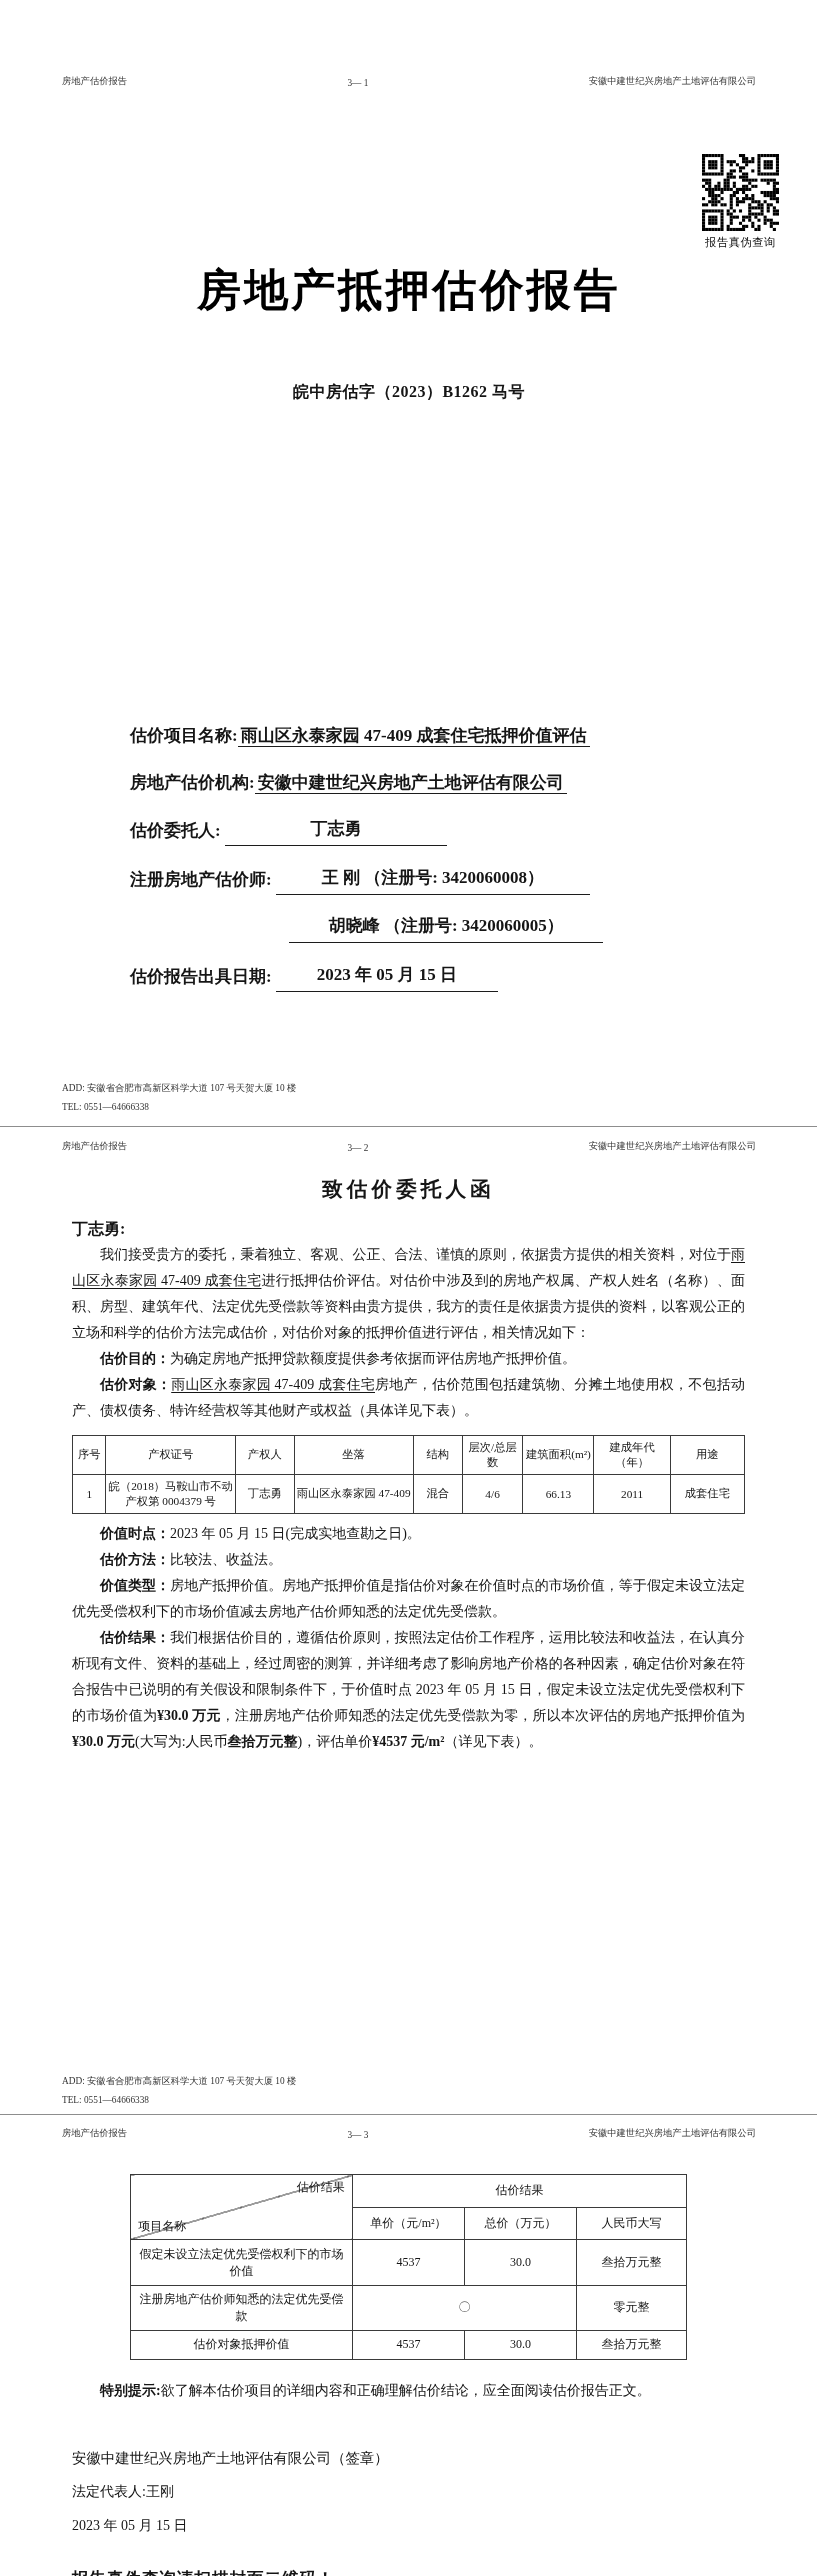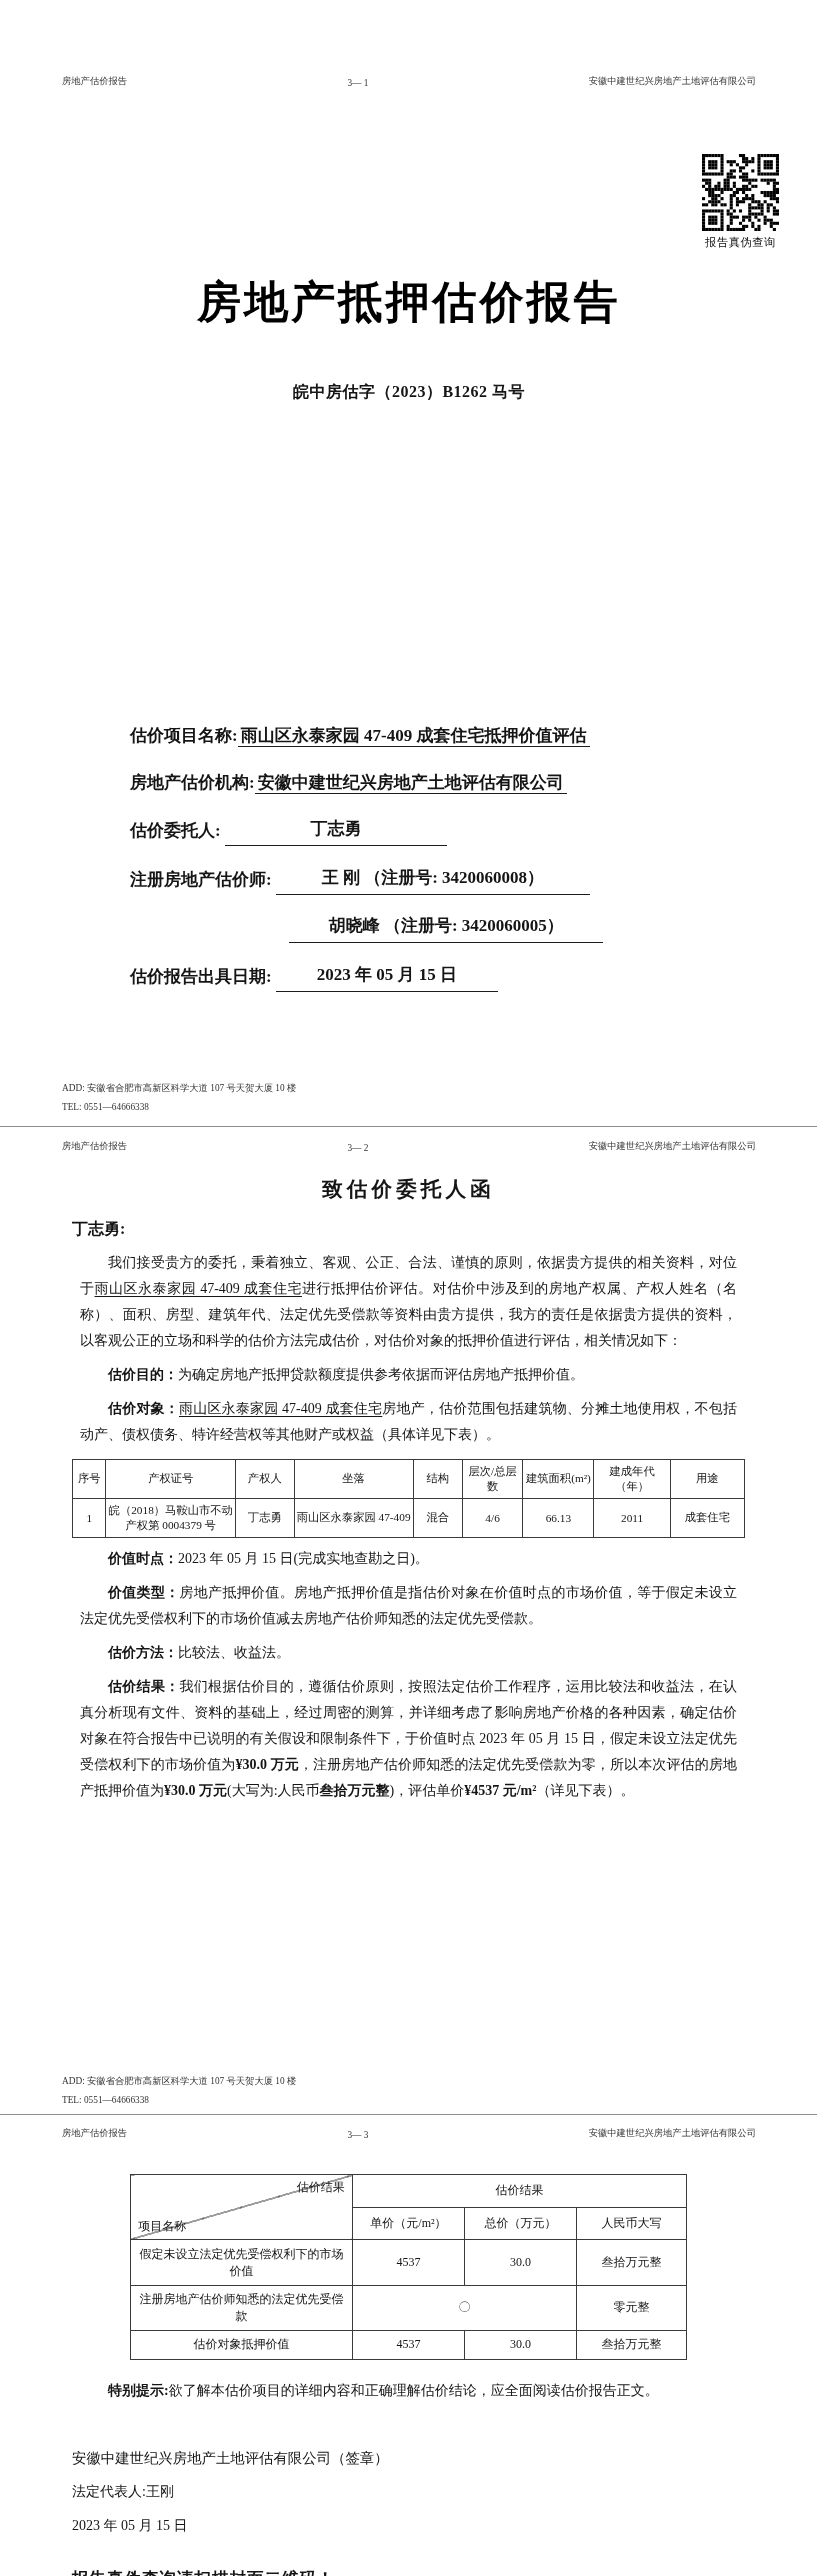--- a/index.html
+++ b/index.html
@@ -17,37 +17,37 @@
   .pg-foot{
     position:absolute;left:0;width:100%;box-sizing:border-box;
     padding:0 62px;font-size:9.3px;color:#333;line-height:18.5px;
   }
   .sep{position:absolute;left:0;width:100%;border-top:0.5px solid #8d8d8d;height:0;}
   
   .qr-wrap{position:absolute;top:154px;left:702px;width:77px;text-align:center;}
   .qr-box{width:77px;height:77px;}
   .qr-caption{font-size:11.3px;margin-top:4.1px;letter-spacing:0.5px;color:#111;}
   .title{
-    position:absolute;top:273px;left:0;width:100%;margin:0;text-align:center;
+    position:absolute;top:261px;left:0;width:100%;margin:0;text-align:center;
     font-size:44px;font-weight:bold;letter-spacing:3.1px;color:#000;
   }
   .docno{position:absolute;top:382px;left:0;width:100%;text-align:center;
     font-size:16px;font-weight:bold;letter-spacing:0.5px;}
   .cover-form{position:absolute;top:720px;left:130px;width:572px;
     font-size:17px;font-weight:bold;}
   .cover-row{line-height:31px;margin-bottom:15.5px;}
   .u-inline{border-bottom:1px solid #1c1c1c;padding:0 3.1px 1px 3.1px;}
   .u-box{display:inline-block;text-align:center;border-bottom:1px solid #1c1c1c;
     padding-bottom:1px;vertical-align:bottom;}
   .indent-spacer{display:inline-block;}
   
   .letter{position:absolute;top:1175px;left:72px;width:673px;}
   .letter-title{margin:0 0 13.4px 0;text-align:center;font-size:20.6px;font-weight:bold;letter-spacing:4.1px;}
   .saluta{font-size:16px;font-weight:bold;line-height:26px;margin:0;}
-  .para{font-size:14px;line-height:26px;text-indent:28px;margin:8px;text-align:justify;}
+  .para{font-size:14px;line-height:26px;text-indent:28px;margin:0;text-align:justify;}
   .plabel{font-weight:bold;}
   .b{font-weight:bold;}
   .ul{text-decoration:underline;text-underline-offset:2.6px;}
   
   table{border-collapse:collapse;table-layout:fixed;}
   .subject-table{width:100%;margin:10.3px 0 7.2px 0;font-size:11.3px;text-align:center;}
   .subject-table th,.subject-table td{border:0.5px solid #3a3a3a;padding:4.1px 2.1px;font-weight:normal;
     word-break:break-all;vertical-align:middle;}
   .result-table{width:556px;margin:15px auto 0 auto;font-size:12px;text-align:center;}
   .result-table th,.result-table td{border:0.5px solid #3a3a3a;padding:5.2px 3.1px;font-weight:normal;
@@ -478,23 +478,23 @@
         <td>4/6</td>
         <td>66.13</td>
         <td>2011</td>
         <td>成套住宅</td>
       </tr>
     </tbody>
       </table>
 
     <p class="para"><span class="plabel">价值时点：</span><span>2023 年 05 月 15 日(完成实地查勘之日)。</span></p>
 
+    <p class="para"><span class="plabel">估价方法：</span><span>比较法、收益法。</span></p>
+
     <p class="para"><span class="plabel">价值类型：</span><span>房地产抵押价值。房地产抵押价值是指估价对象在价值时点的市场价值，等于假定未设立法定优先受偿权利下的市场价值减去房地产估价师知悉的法定优先受偿款。</span></p>
-
-    <p class="para"><span class="plabel">估价方法：</span><span>比较法、收益法。</span></p>
 
     <p class="para"><span class="plabel">估价结果：</span><span>我们根据估价目的，遵循估价原则，按照法定估价工作程序，运用比较法和收益法，在认真分析现有文件、资料的基础上，经过周密的测算，并详细考虑了影响房地产价格的各种因素，确定估价对象在符合报告中已说明的有关假设和限制条件下，于价值时点 2023 年 05 月 15 日，假定未设立法定优先受偿权利下的市场价值为</span><span class="b">¥30.0 万元</span><span>，注册房地产估价师知悉的法定优先受偿款为零，所以本次评估的房地产抵押价值为</span><span class="b">¥30.0 万元</span><span>(大写为:人民币</span><span class="b">叁拾万元整</span><span>)，评估单价</span><span class="b">¥4537 元/m²</span><span>（详见下表）。</span></p>
   </section>
 
   <div class="pg-foot" style="top:2072px">
     <div>ADD:  安徽省合肥市高新区科学大道 107 号天贺大厦 10 楼</div>
     <div>TEL:  0551—64666338</div>
   </div>
 
   <div class="sep" style="top:2114px"></div>

